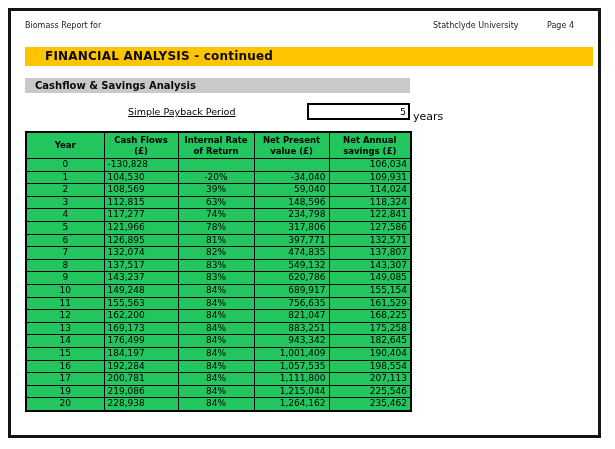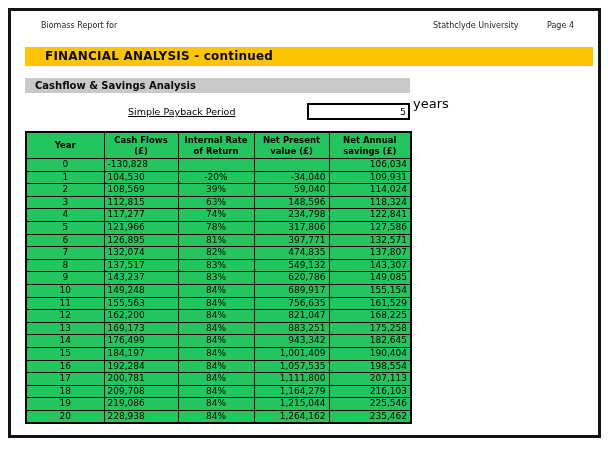--- a/index.html
+++ b/index.html
@@ -5,21 +5,21 @@
   html,body{margin:0;padding:0;}
   body{
     width:615px;height:449px;position:relative;background:#ffffff;
     font-family:"DejaVu Sans","Liberation Sans",sans-serif;color:#000;
     -webkit-font-smoothing:antialiased;
   }
   .page-frame{
     position:absolute;left:8px;top:8px;width:593px;height:430px;
     border:3px solid #141414;box-sizing:border-box;background:#fff;
   }
-  .hdr-left{position:absolute;left:30px;top:10px;font-size:8px;color:#1c1c1c;}
+  .hdr-left{position:absolute;left:14px;top:10px;font-size:8px;color:#1c1c1c;}
   .hdr-univ{position:absolute;left:422px;top:10px;font-size:8px;color:#1c1c1c;}
   .hdr-page{position:absolute;left:536px;top:10px;font-size:8px;color:#1c1c1c;}
   .banner{
     position:absolute;left:14px;top:36px;width:568px;height:19px;
     background:#FDC400;font-size:12px;font-weight:bold;line-height:19px;
     padding-left:20px;box-sizing:border-box;letter-spacing:0.2px;color:#0a0a0a;
   }
   .section-bar{
     position:absolute;left:14px;top:67px;width:385px;height:15px;
     background:#C9C9C9;font-size:10px;font-weight:bold;line-height:15px;
@@ -27,21 +27,21 @@
   }
   .payback-label{
     position:absolute;left:117px;top:92px;height:17px;line-height:17px;font-size:9.5px;text-decoration:underline;
   }
   .payback-box{
     position:absolute;left:296px;top:92px;width:103px;height:17px;
     border:2px solid #000;box-sizing:border-box;background:#fff;
     font-size:9.5px;line-height:13px;text-align:right;padding-right:2px;
   }
   .payback-unit{
-    position:absolute;left:402px;top:84px;height:17px;line-height:17px;font-size:13px;
+    position:absolute;left:402px;top:97px;height:17px;line-height:17px;font-size:11px;
   }
   table.cashflow{
     position:absolute;left:14px;top:120px;width:387px;
     border:2px solid #000;border-collapse:collapse;table-layout:fixed;
     background:#22c55e;
   }
   table.cashflow th{
     border:1px solid #000;padding:0 2px;font-size:8.5px;font-weight:bold;
     text-align:center;vertical-align:middle;height:25px;line-height:1.2;
     white-space:pre-line;overflow:hidden;
@@ -215,27 +215,20 @@
           <td class="col-4">198,554</td>
         </tr>
         <tr>
           <td class="col-0">17</td>
           <td class="col-1">200,781</td>
           <td class="col-2">84%</td>
           <td class="col-3">1,111,800</td>
           <td class="col-4">207,113</td>
         </tr>
         <tr>
-          <td class="col-0">18</td>
-          <td class="col-1">209,708</td>
-          <td class="col-2">84%</td>
-          <td class="col-3">1,164,279</td>
-          <td class="col-4">216,103</td>
-        </tr>
-        <tr>
           <td class="col-0">19</td>
           <td class="col-1">219,086</td>
           <td class="col-2">84%</td>
           <td class="col-3">1,215,044</td>
           <td class="col-4">225,546</td>
         </tr>
         <tr>
           <td class="col-0">20</td>
           <td class="col-1">228,938</td>
           <td class="col-2">84%</td>

